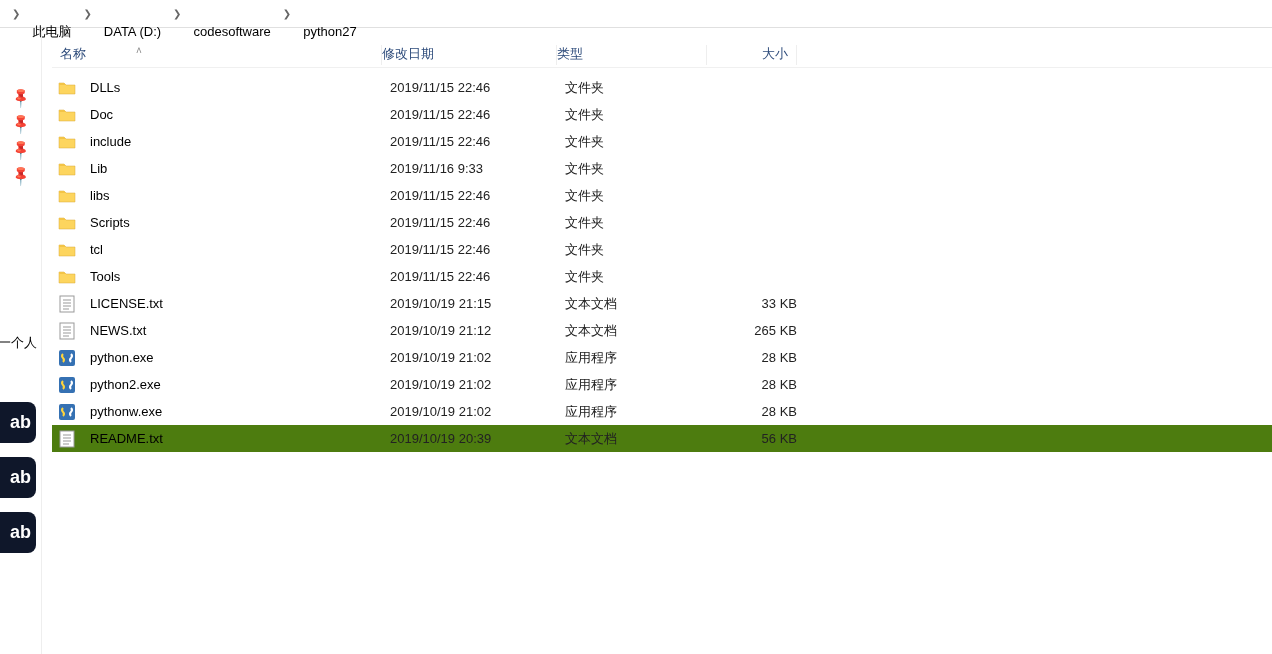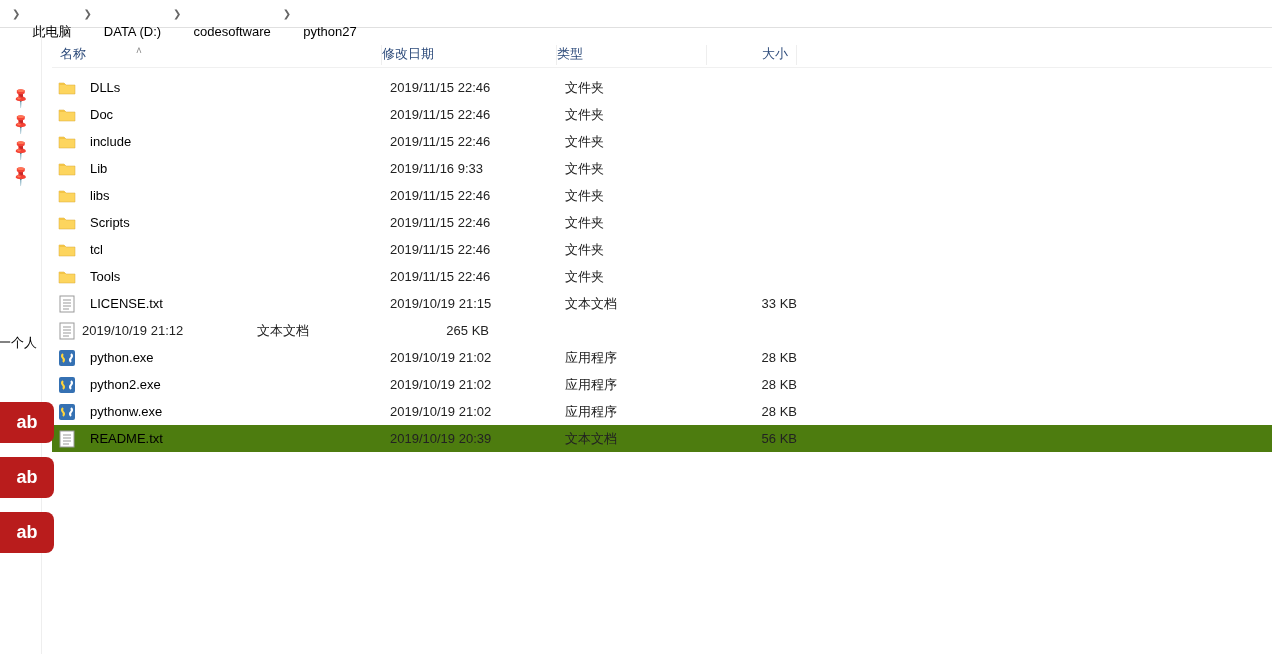--- a/index.html
+++ b/index.html
@@ -60,27 +60,27 @@
     }
     .rail-tabs {
       position: absolute;
       left: 0;
       top: 374px;
       display: flex;
       flex-direction: column;
       gap: 14px;
     }
     .rail-tab {
-      background: #b91c1c;
+      background: #0f172a;
       color: #fff;
       font-weight: bold;
       font-size: 18px;
       padding: 10px 10px;
       border-radius: 0 8px 8px 0;
-      width: 54px;
+      width: 36px;
       text-align: center;
     }
     .file-area {
       flex: 1;
       padding-left: 10px;
     }
     .columns-header {
       display: flex;
       align-items: center;
       height: 40px;
@@ -279,20 +279,21 @@
         <div class="file-row">
           <span class="icon-cell">
             <svg class="txt-icon" viewBox="0 0 16 18">
               <rect x="1" y="1" width="14" height="16" fill="#fff" stroke="#999" stroke-width="1"></rect>
               <line x1="4" y1="5" x2="12" y2="5" stroke="#999"></line>
               <line x1="4" y1="8" x2="12" y2="8" stroke="#999"></line>
               <line x1="4" y1="11" x2="12" y2="11" stroke="#999"></line>
               <line x1="4" y1="14" x2="10" y2="14" stroke="#999"></line>
             </svg>
           </span>
+          <span class="name-cell">NEWS.txt</span>
           <span class="modified-cell">2019/10/19 21:12</span>
           <span class="type-cell">文本文档</span>
           <span class="size-cell">265 KB</span>
         </div>
         <div class="file-row">
           <span class="icon-cell">
             <svg class="exe-icon" viewBox="0 0 18 18">
               <rect x="1" y="1" width="16" height="16" fill="#3571b3" rx="2"></rect>
               <path d="M5 5 Q3 7 5 9 Q7 11 5 13" stroke="#ffd43b" stroke-width="2" fill="none"></path>
               <path d="M13 5 Q15 7 13 9 Q11 11 13 13" stroke="#fff" stroke-width="2" fill="none"></path>

